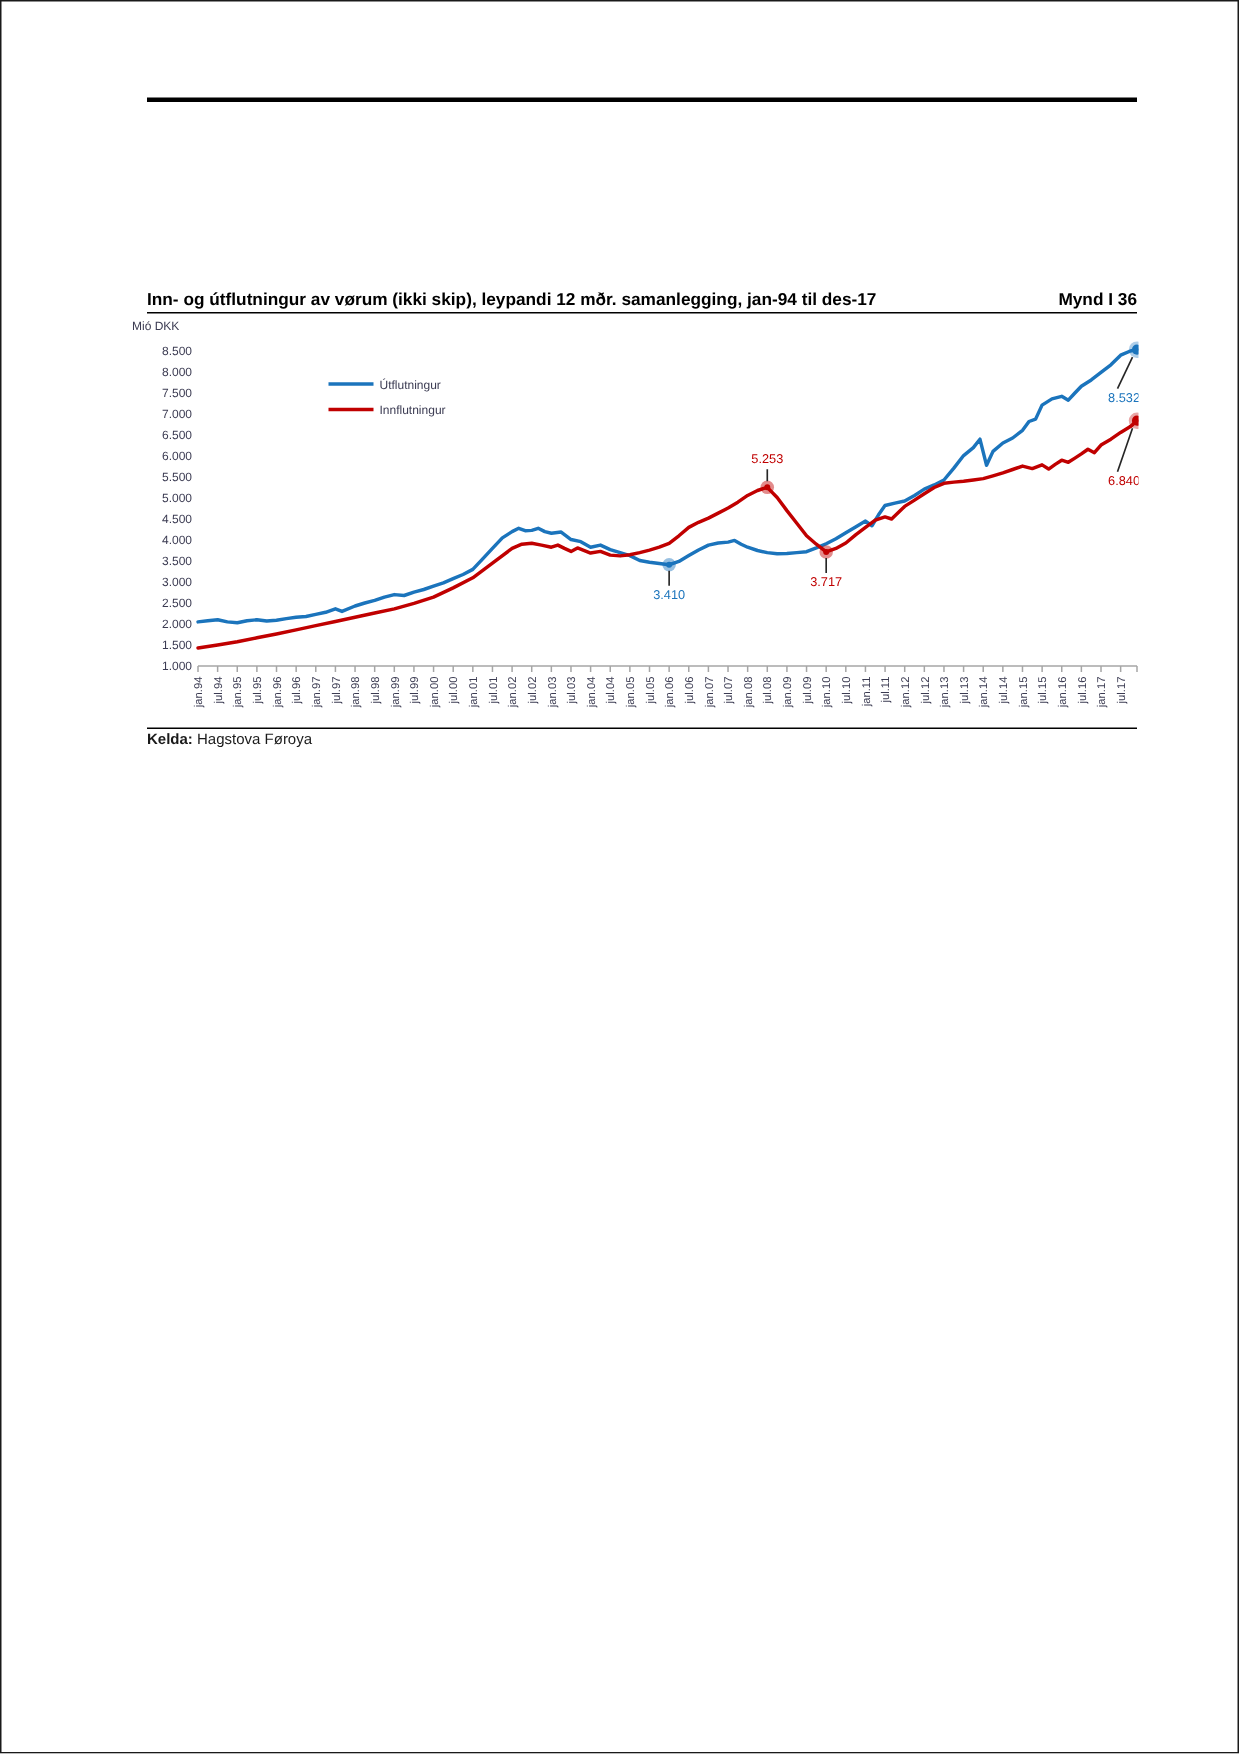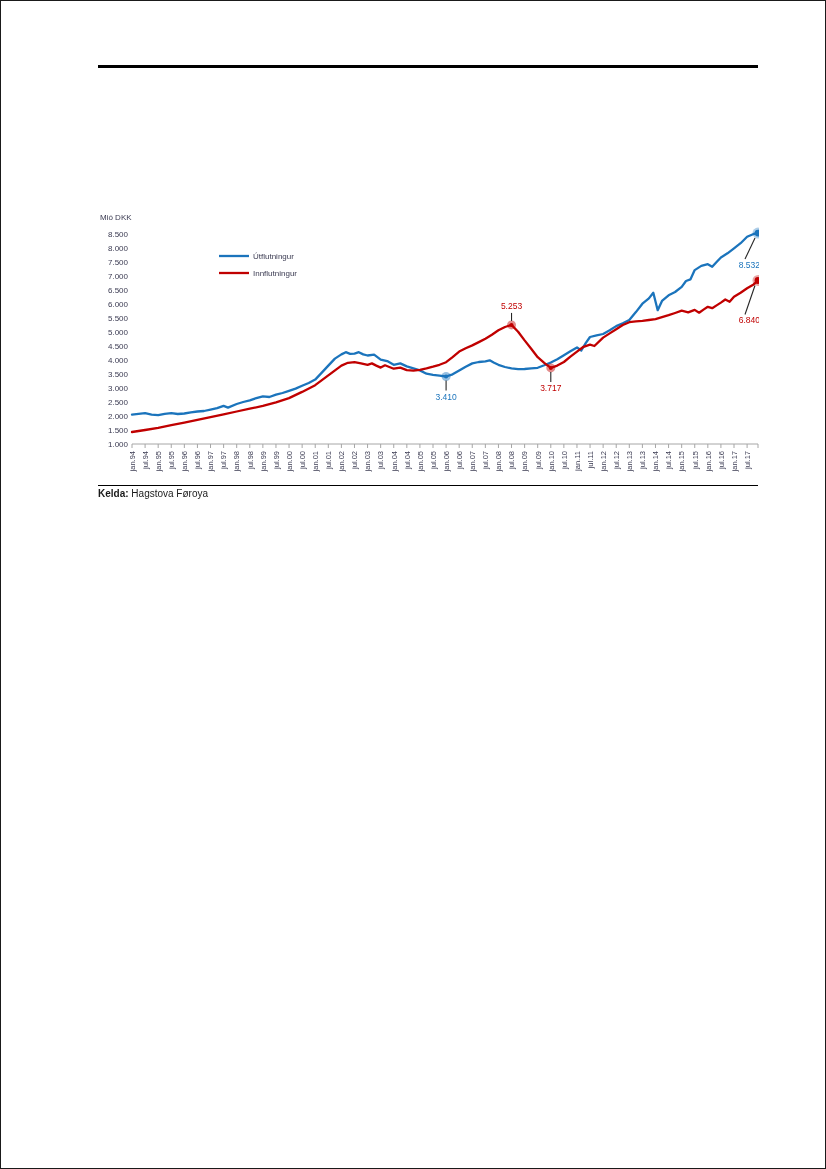--- a/index.html
+++ b/index.html
@@ -2,36 +2,40 @@
 <html><head>
 <meta charset="utf-8">
 <style>
   html,body{margin:0;padding:0;background:#e8e8e8;}
   .page{position:relative;width:824px;height:1167px;background:#ffffff;border:1px solid #1a1a1a;
         font-family:"Liberation Sans",sans-serif;overflow:hidden;}
   .top-rule{position:absolute;left:97px;top:64px;width:660px;height:2.5px;background:#000;}
   .figure-title-row{position:absolute;left:97px;top:193px;width:660px;display:flex;
         justify-content:space-between;align-items:baseline;border-bottom:1.5px solid #000;
         padding-bottom:2px;font-weight:bold;font-size:11.5px;white-space:nowrap;color:#000;}
-  .unit-label{position:absolute;left:99px;top:212px;font-size:8px;color:#3b3b52;}
+  .unit-label{position:absolute;left:87px;top:212px;font-size:8px;color:#3b3b52;}
   #chart{position:absolute;left:97px;top:210px;}
   .figure-footer{position:absolute;left:97px;top:484px;width:660px;border-top:1.5px solid #000;
         padding-top:2px;font-size:10px;color:#1a1a1a;}
   .figure-footer .src-label{font-weight:bold;}
   .tick{font-family:"Liberation Sans",sans-serif;font-size:8px;fill:#3b3b52;}
   .xtick{font-family:"Liberation Sans",sans-serif;font-size:7.5px;fill:#3b3b52;}
   .ltext{font-family:"Liberation Sans",sans-serif;font-size:8px;fill:#3b3b52;}
   .ann{font-family:"Liberation Sans",sans-serif;font-size:8.5px;}
 </style>
 </head>
 <body>
 
 <div class="page">
   <div class="top-rule"></div>
 
+  <div class="figure-title-row">
+    <span>Inn- og útflutningur av vørum (ikki skip), leypandi 12 mðr. samanlegging, jan-94 til des-17</span>
+    <span>Mynd I 36</span>
+  </div>
 
   <div class="unit-label">Mió DKK</div>
 
   <svg id="chart" width="661" height="274">
       <text x="30" y="25.8" text-anchor="end" class="tick">8.500</text>
       <text x="30" y="39.8" text-anchor="end" class="tick">8.000</text>
       <text x="30" y="53.8" text-anchor="end" class="tick">7.500</text>
       <text x="30" y="67.8" text-anchor="end" class="tick">7.000</text>
       <text x="30" y="81.8" text-anchor="end" class="tick">6.500</text>
       <text x="30" y="95.8" text-anchor="end" class="tick">6.000</text>

